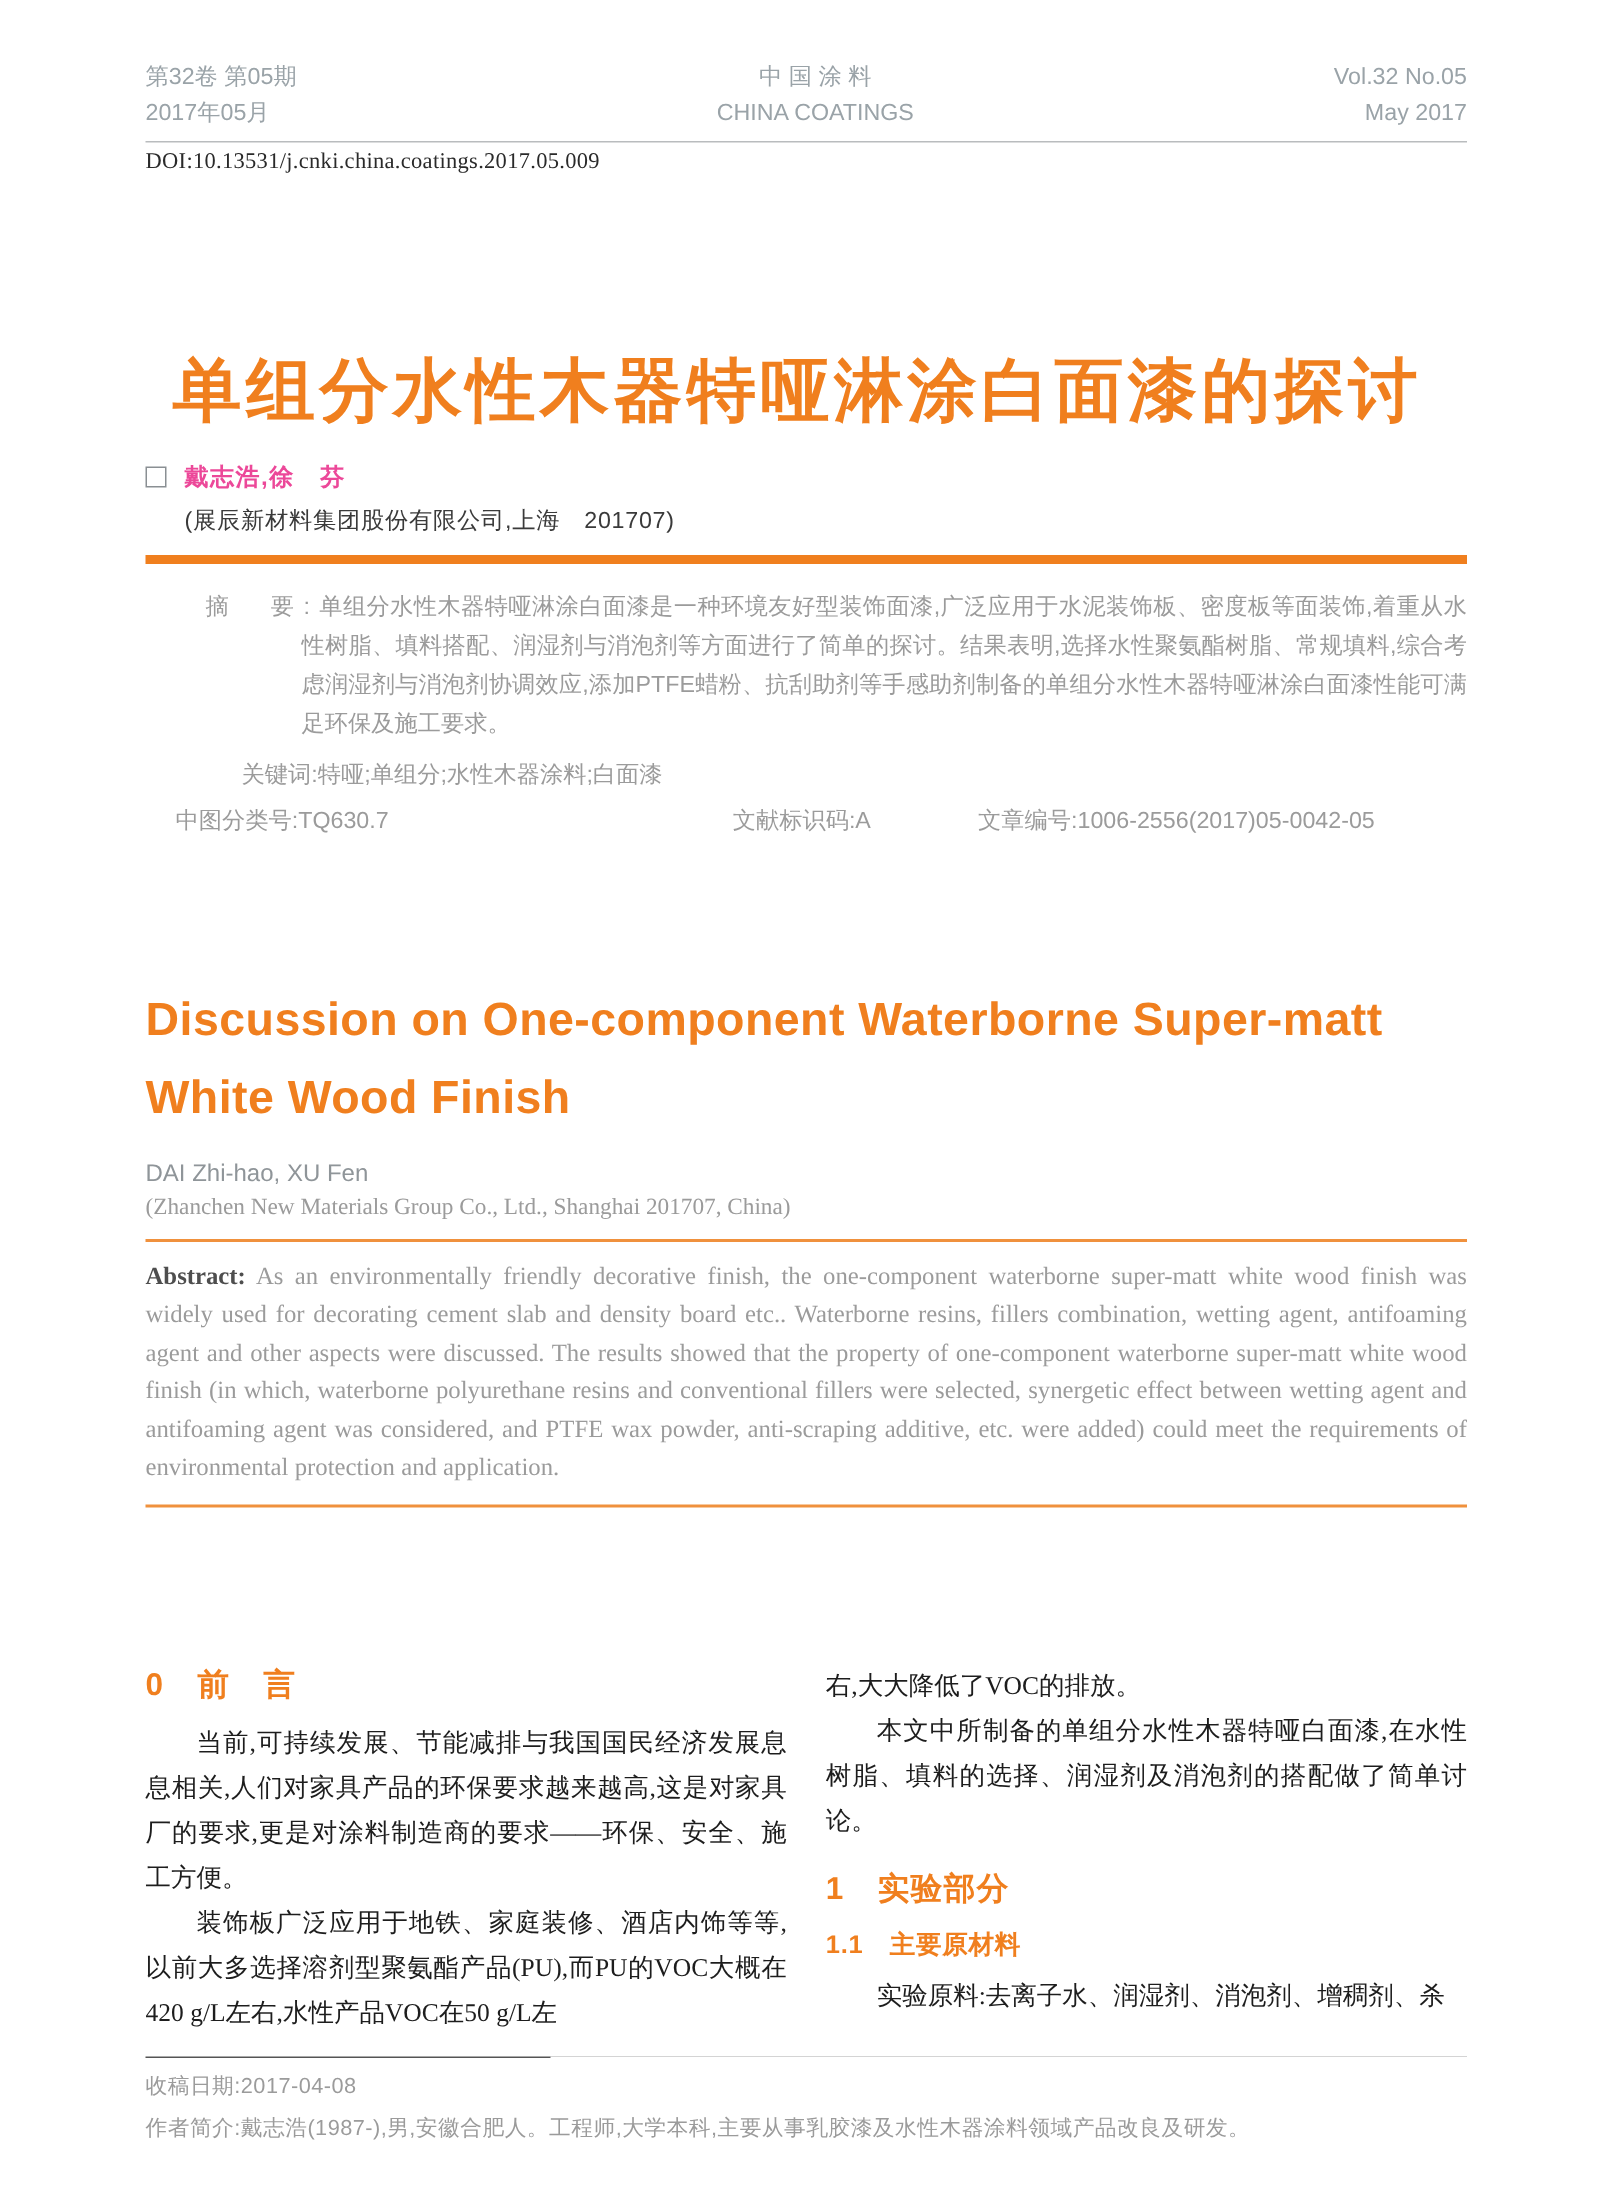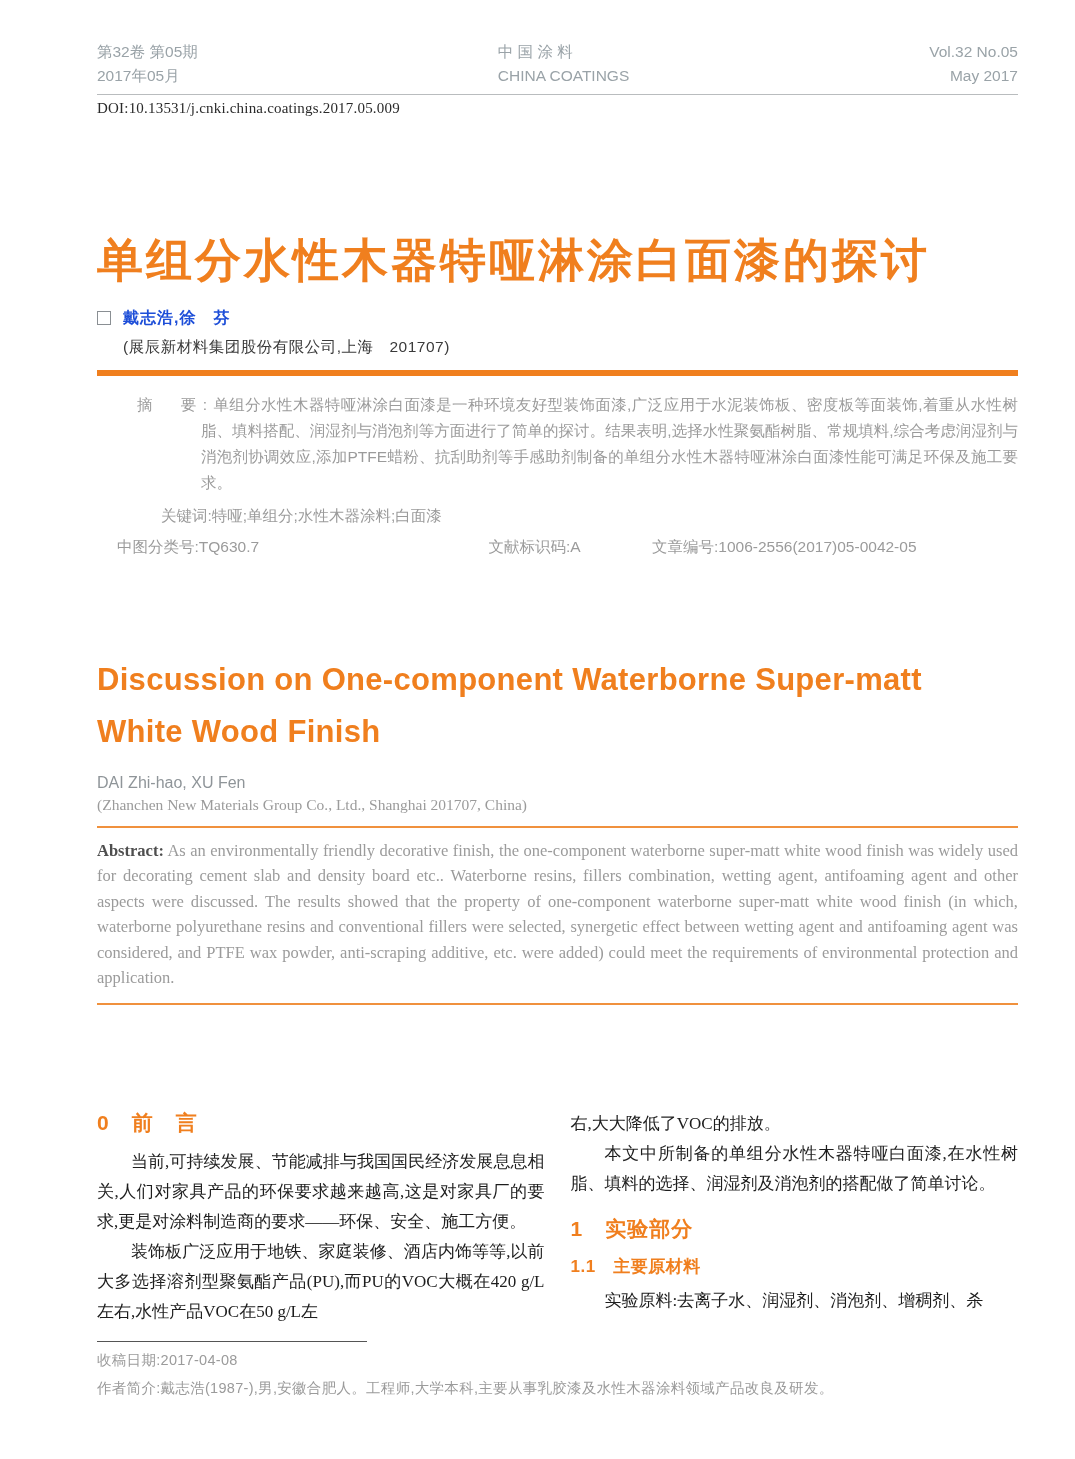--- a/index.html
+++ b/index.html
@@ -4,48 +4,49 @@
 <style>
   html,body{margin:0;padding:0;background:#ffffff;}
   .page{
     position:relative;
     width:1075px;height:1459px;
     background:#ffffff;
     overflow:hidden;
     font-family:"Liberation Serif", serif;
     color:#222;
     box-sizing:border-box;
-    padding:40px 57px 0 97px;
+    padding:40px 97px 0 97px;
   }
   
   .jheader{
     display:flex;justify-content:space-between;align-items:flex-end;
     font-family:"Liberation Sans", sans-serif;
     color:#9aa3a8;font-size:15.5px;line-height:1.55;
     border-bottom:1px solid #b9bcbe;
     padding-bottom:6px;
   }
   .jheader .col{white-space:nowrap;}
-  .jheader .col.center{text-align:left;}
+  .jheader .col.center{text-align:center;}
   .jheader .col.right{text-align:right;}
   .doi{
     font-family:"Liberation Serif", serif;
     color:#2a2a2a;font-size:15px;margin-top:5px;letter-spacing:0.2px;
   }
   
   .title-cn{
     margin-top:118px;
     font-family:"Liberation Sans", sans-serif;
     font-weight:bold;color:#f07f1e;
     font-size:46px;letter-spacing:3px;line-height:1.1;
     white-space:nowrap;
+    margin-left:18px;
   }
   .authors-cn{
     margin-top:22px;font-family:"Liberation Sans", sans-serif;
-    font-size:16px;font-weight:bold;color:#1d4ed8;letter-spacing:1px;
+    font-size:16px;font-weight:bold;color:#ec4899;letter-spacing:1px;
     display:flex;align-items:center;gap:12px;
   }
   .sq{display:inline-block;width:12px;height:12px;border:1.5px solid #8a8f93;}
   .affil-cn{
     margin-top:8px;margin-left:26px;
     font-family:"Liberation Sans", sans-serif;
     font-size:15.5px;color:#3a3a3a;letter-spacing:0.5px;
   }
   .rule-thick{height:6px;background:#f07f1e;margin-top:12px;}
   

